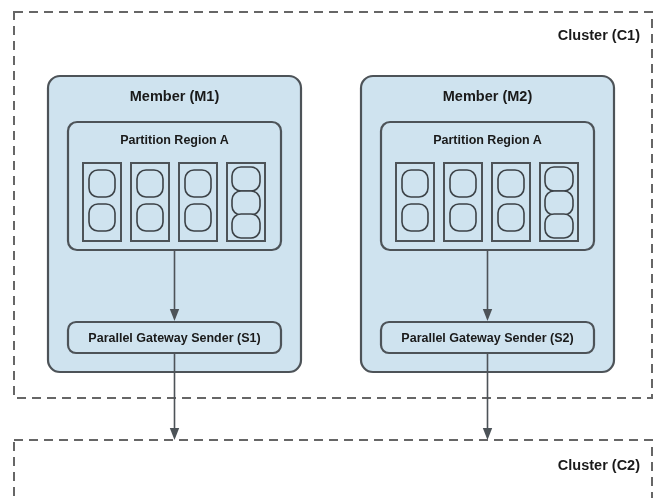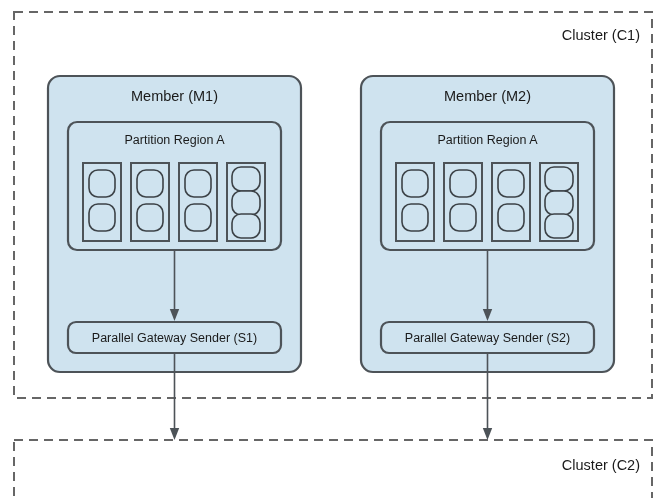--- a/index.html
+++ b/index.html
@@ -9,20 +9,21 @@
   }
   body {
     font-family: "Liberation Sans", sans-serif;
   }
   #canvas {
     position: relative;
     width: 666px;
     height: 498px;
     background: #ffffff;
     overflow: hidden;
+    font-weight: bold;
   }
   svg#diagram {
     position: absolute;
     left: 0;
     top: 0;
     width: 666px;
     height: 498px;
   }
   .cluster-box {
     fill: none;

